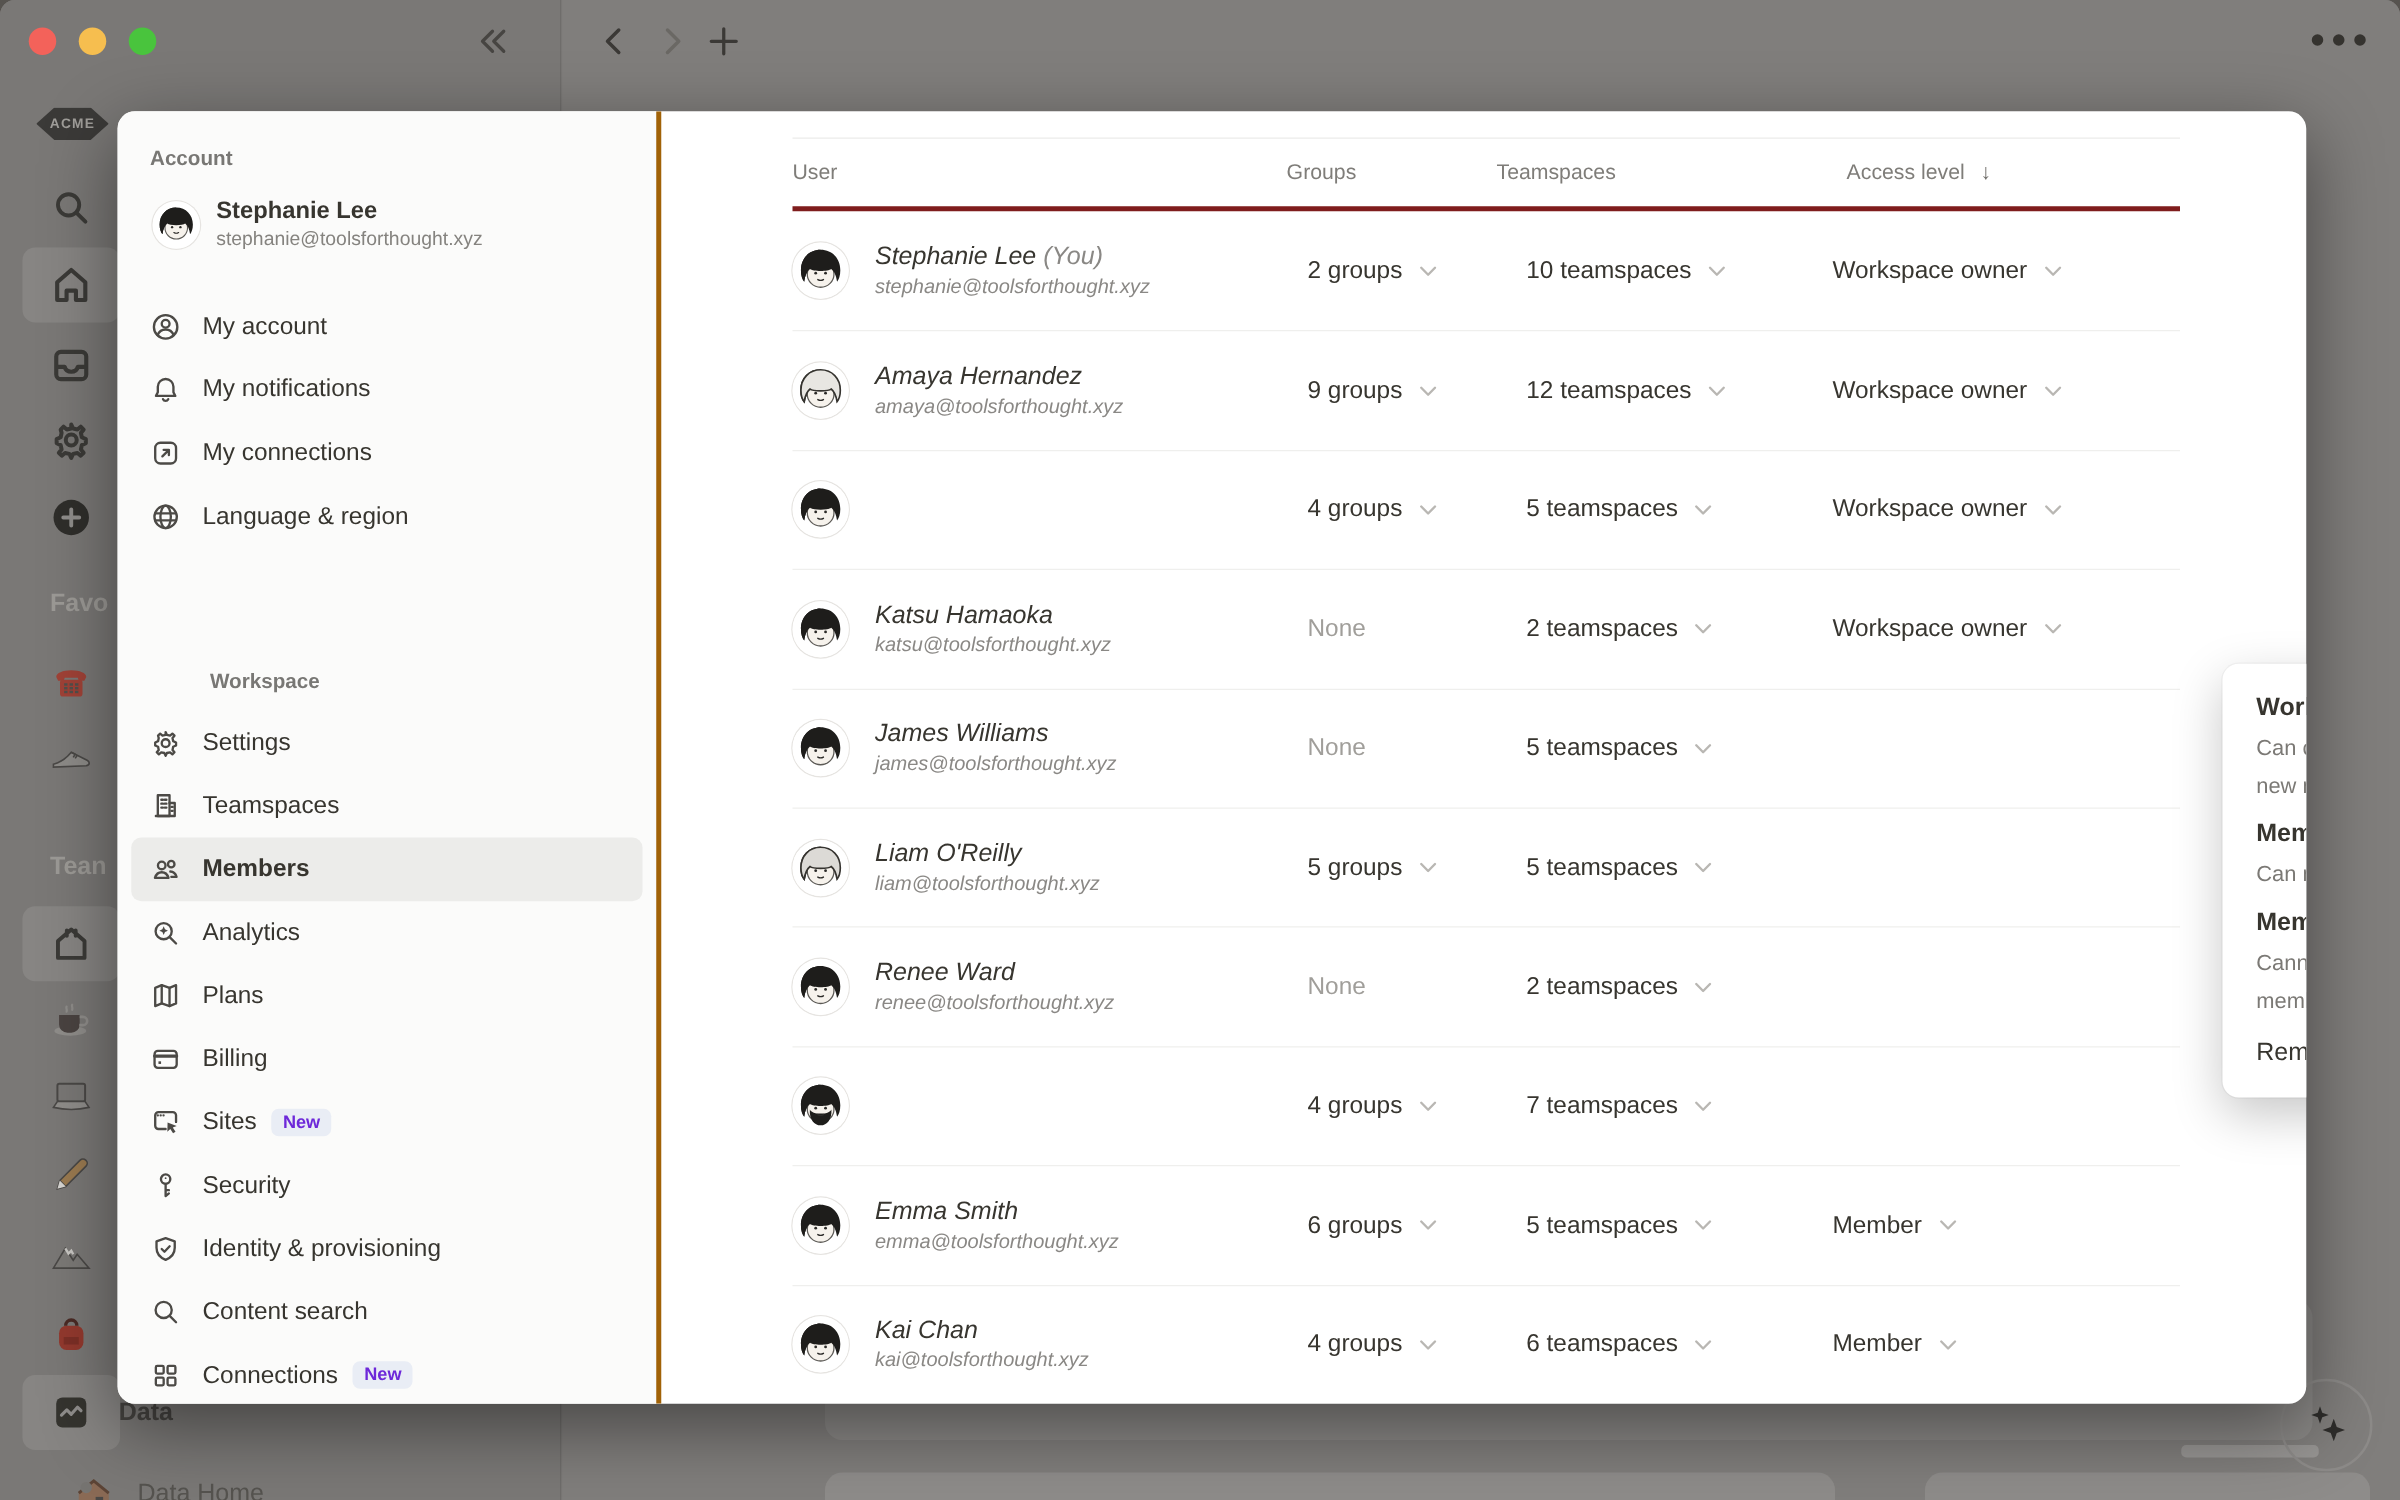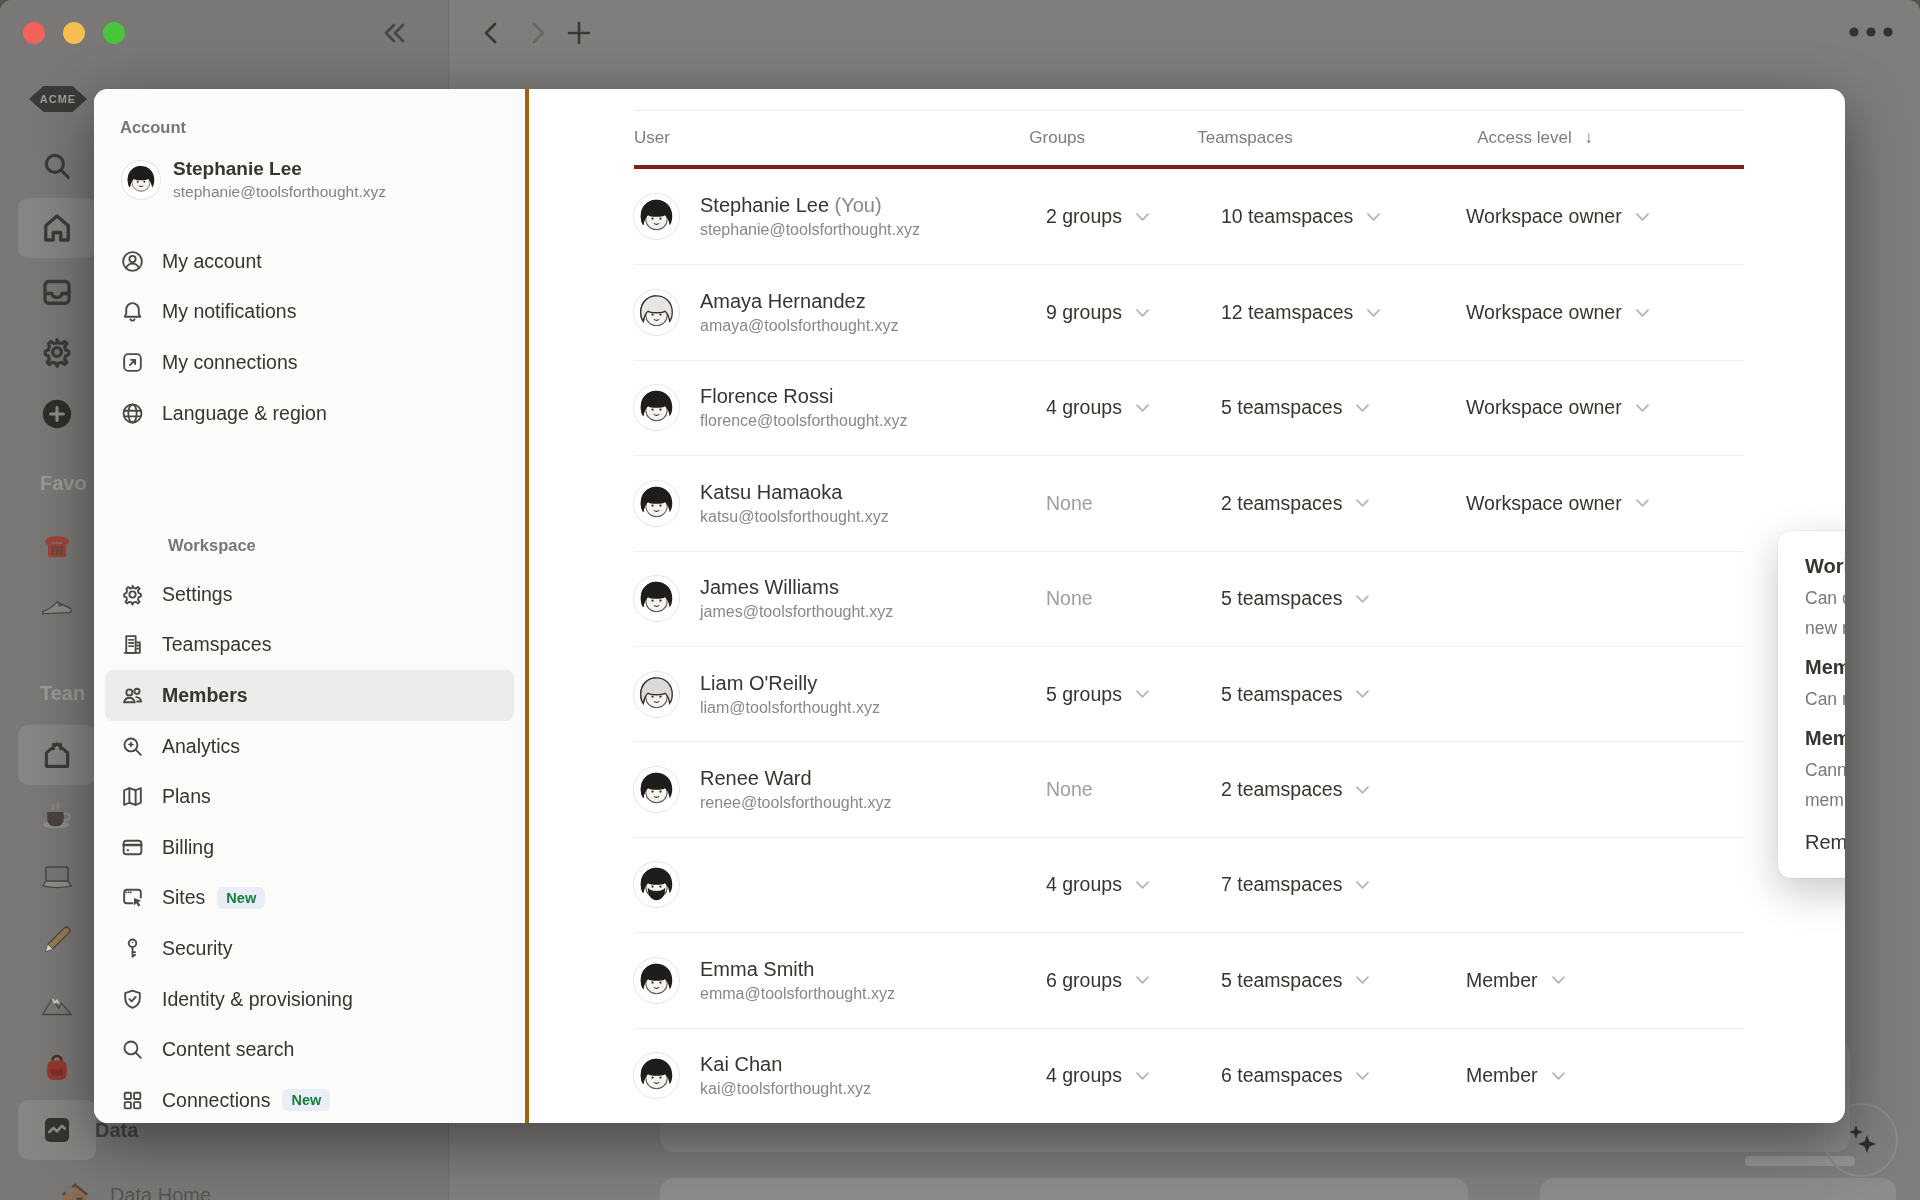--- a/index.html
+++ b/index.html
@@ -37,31 +37,31 @@
   .user-meta { margin-left:13px; }
   .user-name { font-size:19px; font-weight:700; color:#37352f; }
   .user-email { font-size:15.5px; color:#85837f; margin-top:3px; }
 
   .menu { position:absolute; left:0; width:100%; list-style:none; }
   .menu li { height:50.6px; margin:0 11px; border-radius:8px; display:flex; align-items:center; padding-left:15px; cursor:default; }
   .menu li.selected { background:#ececea; }
   .menu .micon { width:25px; height:25px; flex:none; display:flex; align-items:center; justify-content:center; color:#4c4a46; }
   .menu .mlabel { margin-left:17px; font-size:19.5px; color:#37352f; white-space:nowrap; }
   .menu li.selected .mlabel { font-weight:700; }
-  .badge-new { margin-left:12px; font-size:14.5px; font-weight:700; color:#15803d; background:#e9edf5; border-radius:6px; padding:3px 9px; }
+  .badge-new { margin-left:12px; font-size:14.5px; font-weight:700; color:#6d28d9; background:#e9edf5; border-radius:6px; padding:3px 9px; }
 
   
   .set-main { position:relative; flex:1; }
   .tablewrap { position:absolute; left:105px; top:21px; width:1110px; }
   .thead { height:59px; display:flex; align-items:center; border-top:1px solid #ececea; border-bottom:4px solid #7f1d1d; }
   .th { color:#7f7d79; font-size:17px; }
   .col-user { width:412px; } .col-groups { width:175px; } .col-teams { width:245px; } .col-access { width:278px;margin-left:45px; }
   .trow { height:95.4px; display:flex; align-items:center; border-top:1px solid #efefed; }
   .trow:first-child { border-top:none; }
-  .cell-user { width:412px; display:flex; align-items:flex-start; }
+  .cell-user { width:412px; display:flex; align-items:flex-start;font-style:italic; }
   .cell-groups { width:175px; } .cell-teams { width:245px; } .cell-access { width:278px; }
   .avatar { width:45px; height:45px; border-radius:50%; flex:none; box-shadow:0 0 0 1px #e6e4e1; }
   .umeta { margin-left:21px; min-width:0; }
   .uname { font-size:20px; color:#37352f; white-space:nowrap; }
   .uname .you { color:#8a8885; }
   .uemail { font-size:16px; color:#8a8885; margin-top:4px; white-space:nowrap; }
   .val { font-size:19.5px; color:#37352f; display:inline-flex; align-items:center; gap:13px; white-space:nowrap; }
   .val.none { color:#a09e9a; }
   .chev { display:inline-block; }
 
@@ -516,24 +516,20 @@
     <circle cx="12" cy="12" r="12" fill="#ffffff"></circle>
     <path d="M12 3.1c-4.9 0-8.4 3.7-8.4 8.7 0 2.3.6 3.9 1.4 4.9.4-2.7 1.2-4.4 2.5-5.4" fill="#1e1d1b" stroke="#35332f" stroke-width="0"></path>
     <circle cx="12" cy="13.4" r="5.7" fill="#f6f2ec" stroke="#5c5a56" stroke-width="0.55"></circle>
     <path d="M12 3.1c4.9 0 8.4 3.7 8.4 8.7 0 2.3-.6 3.9-1.4 4.9-.4-2.7-1.2-4.4-2.5-5.4 -1.2 1.1-7.8 1.1-9 0 -1.3 1-2.1 2.7-2.5 5.4 -.8-1-1.4-2.6-1.4-4.9 0-5 3.5-8.7 8.4-8.7z" fill="#1e1d1b" stroke="#35332f" stroke-width="0"></path>
 
     <circle cx="9.9" cy="13.1" r="0.6" fill="#2b2a28"></circle>
                     <circle cx="14.1" cy="13.1" r="0.6" fill="#2b2a28"></circle>
     <path d="M10.8 15.8c.8.5 1.6.5 2.4 0" stroke="#2b2a28" stroke-width="0.6" fill="none" stroke-linecap="round"></path>
   </svg>
                 </span>
-      <span class="umeta">
-        <div class="uname">Florence Rossi<span class="you"></span></div>
-        <div class="uemail">florence@toolsforthought.xyz</div>
-      </span>
     </div>
     <div class="cell-groups">
       <span class="val ">4 groups<svg class="chev" width="15" height="10" viewBox="0 0 15 10" fill="none" stroke="#b9b7b3" stroke-width="1.9" stroke-linecap="round" stroke-linejoin="round">
                     <path d="M2 2.2l5.5 5.6L13 2.2"></path>
                   </svg></span>
     </div>
     <div class="cell-teams">
       <span class="val">5 teamspaces<svg class="chev" width="15" height="10" viewBox="0 0 15 10" fill="none" stroke="#b9b7b3" stroke-width="1.9" stroke-linecap="round" stroke-linejoin="round">
                     <path d="M2 2.2l5.5 5.6L13 2.2"></path>
                   </svg></span>

